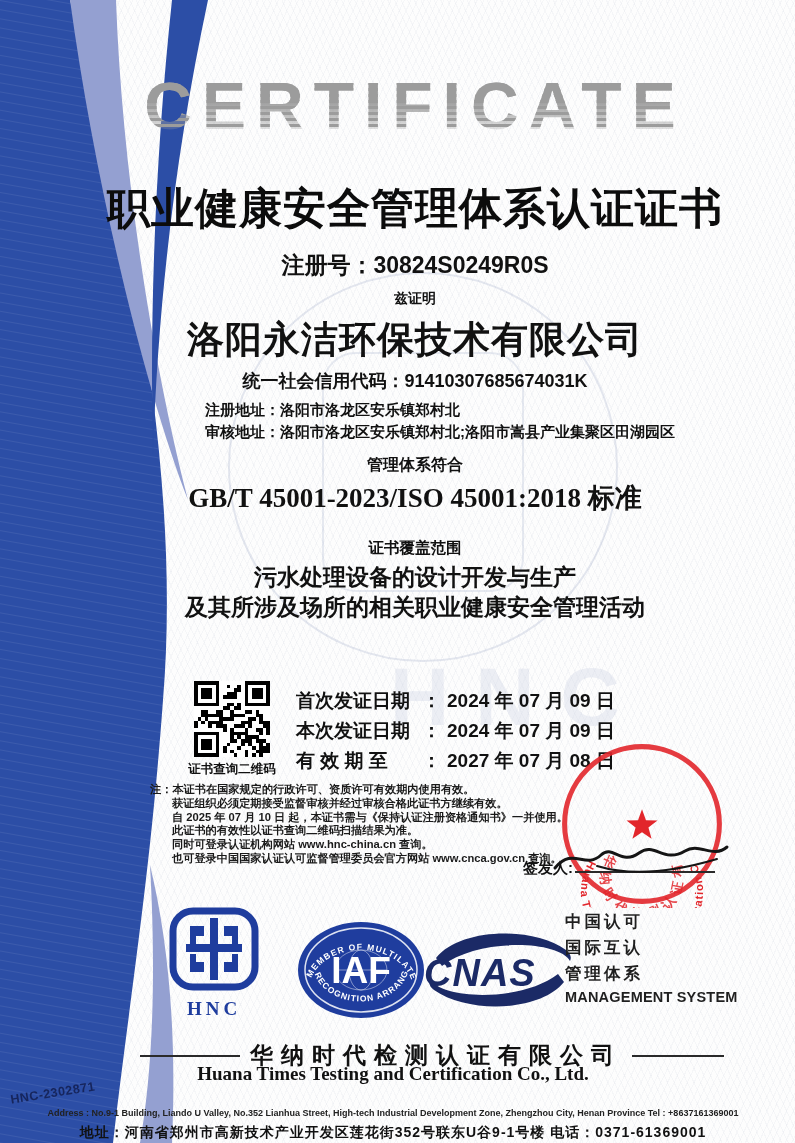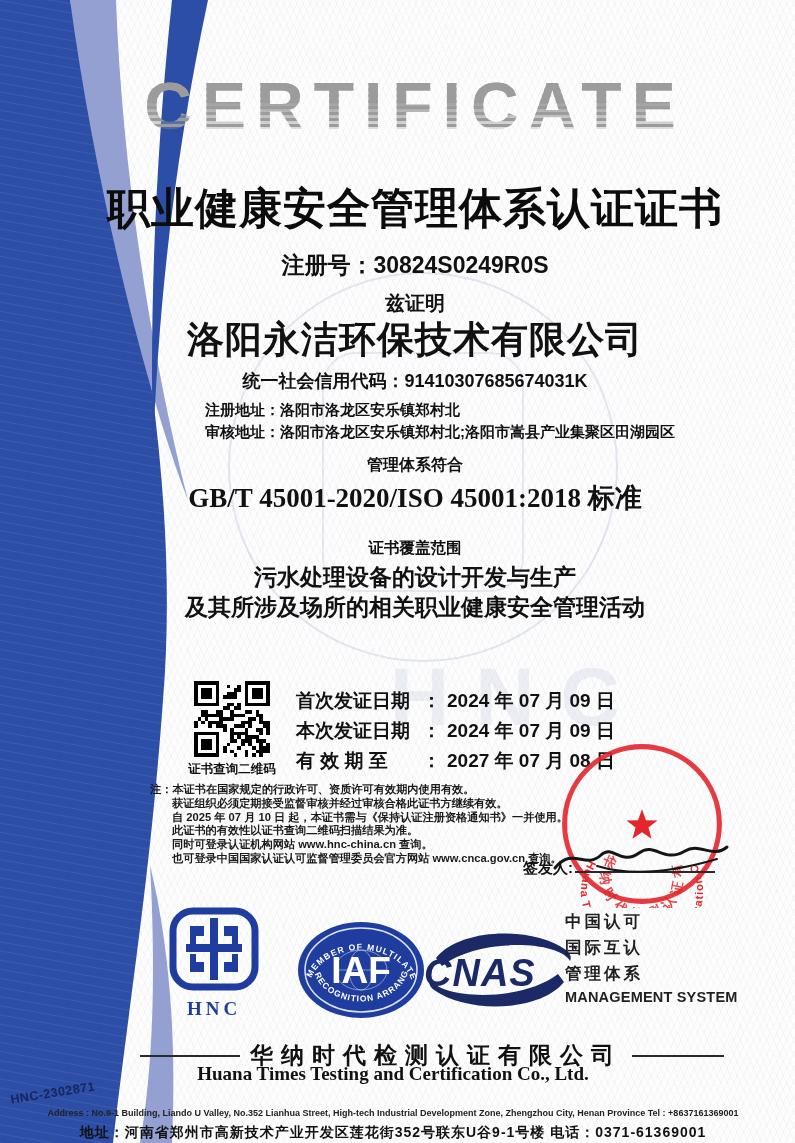--- a/index.html
+++ b/index.html
@@ -25,21 +25,21 @@
     color:rgba(200,206,224,.30);z-index:1;}
   
   .cert-title{top:70px;font-size:66px;font-weight:800;letter-spacing:10px;line-height:1.1;
     display:block;
     background-image:
       linear-gradient(to bottom,#9c9c9c 0%,#9c9c9c 42%,rgba(156,156,156,0) 96%),
       repeating-linear-gradient(to bottom,#9c9c9c 0 3px,rgba(255,255,255,0) 3px 6px);
     -webkit-background-clip:text;background-clip:text;color:transparent;}
   .title-zh{top:180px;font-size:43px;font-weight:900;letter-spacing:1px;color:#0c0c0c;}
   .reg-line{top:250px;font-size:23px;font-weight:700;}
-  .certify{top:290px;font-size:20px;font-weight:700;}
+  .certify{top:290px;font-size:14px;font-weight:700;}
   .company{top:315px;font-size:37px;font-weight:900;letter-spacing:1px;}
   .credit{top:369px;font-size:18px;font-weight:700;}
   .addr{left:205px;width:560px;font-size:15px;font-weight:700;}
   .addr1{top:401px;} .addr2{top:423px;}
   .sys-head{top:455px;font-size:16px;font-weight:700;}
   .standard{top:480px;font-size:27px;font-weight:600;font-family:"Liberation Serif","DejaVu Serif",serif;}
   .scope-head{top:538px;font-size:15.5px;font-weight:700;}
   .scope1{top:562px;font-size:23px;font-weight:600;}
   .scope2{top:592px;font-size:23px;font-weight:600;}
   
@@ -117,21 +117,21 @@
     </div>
 
     <div class="abs addr addr1">
       <span>注册地址：</span><span>洛阳市洛龙区安乐镇郑村北</span>
     </div>
     <div class="abs ctr sys-head">管理体系符合</div>
 
     <div class="abs addr addr2">
       <span>审核地址：</span><span>洛阳市洛龙区安乐镇郑村北;洛阳市嵩县产业集聚区田湖园区</span>
     </div>
-    <div class="abs ctr standard">GB/T 45001-2020/ISO 45001:2018 标准</div>
+    <div class="abs ctr standard">GB/T 45001-2023/ISO 45001:2018 标准</div>
 
     <div class="abs ctr scope-head">证书覆盖范围</div>
     <div class="abs ctr scope1">污水处理设备的设计开发与生产</div>
     <div class="abs ctr scope2">及其所涉及场所的相关职业健康安全管理活动</div>
 
     <svg class="abs qr" width="76" height="76" viewBox="0 0 21 21" shape-rendering="crispEdges">
       <rect width="21" height="21" fill="#fff"></rect>
       <g id="qr-modules" fill="#000">
           <rect x="9" y="1" width="1" height="1"></rect>
           <rect x="12" y="1" width="1" height="1"></rect>

